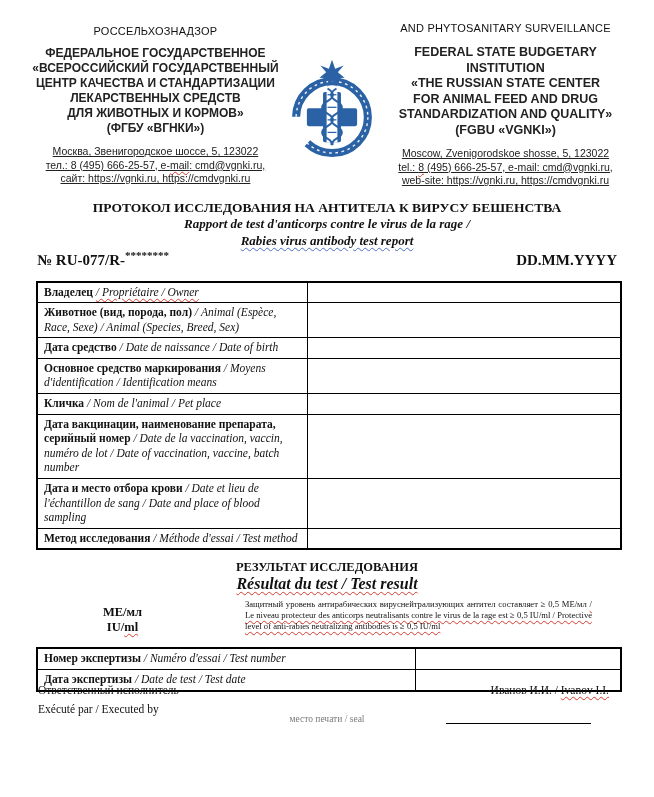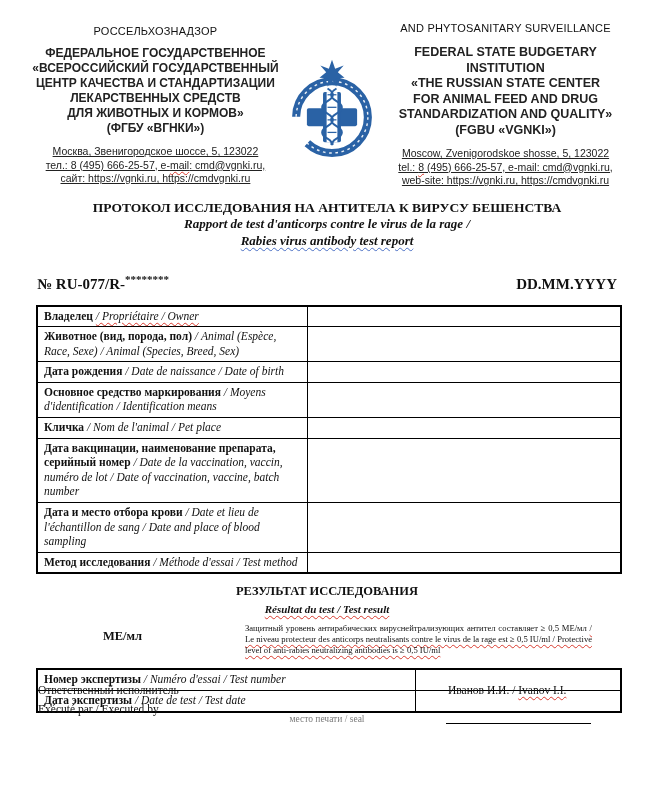--- a/index.html
+++ b/index.html
@@ -21,47 +21,47 @@
   .org { font-weight:bold; font-size:12px; line-height:15px; margin-top:9px; color:#222; }
   .hcol.right .org { font-size:12.5px; line-height:15.5px; margin-top:11px; }
   .contact { font-size:10.5px; line-height:13.5px; margin-top:9px; color:#222;text-decoration:underline; }
   .logo-wrap { width:96px; padding-top:36px; display:flex; justify-content:center; }
   
   .title-block { text-align:center; margin-top:12px; }
   .title-ru { font-size:13.5px; font-weight:bold; }
   .title-fr, .title-en { font-size:13px; font-weight:bold; font-style:italic; line-height:15px; }
   .title-en { display:inline-block; }
   
-  .num-row { display:flex; justify-content:space-between; align-items:baseline; padding:0 37px 0 37px; margin-top:24px; }
+  .num-row { display:flex; justify-content:space-between; align-items:baseline; padding:0 37px 0 37px; margin-top:0; }
   .doc-num { font-size:15px; font-weight:bold; }
   .doc-num sup { font-size:11px; }
   .doc-date { font-size:15px; font-weight:bold; }
   
   table.frm { border-collapse:collapse; margin-left:36px; margin-top:12px; width:586px; }
   table.frm, table.frm td { border:1px solid #000; }
   table.frm { border:2px solid #000; }
   td.lbl { padding:2px 6px 3px 6px; font-size:11.5px; line-height:14.6px; }
   td.val { }
   .lbl b { font-weight:bold;font-family:Liberation Serif, serif; }
   .lbl i { font-style:italic; font-weight:normal; }
   table.main td.lbl { width:270px; }
   table.exp { margin-top:12px; }
   table.exp td.lbl { width:378px; height:21px; }
   
   .result-head { text-align:center; margin-top:10px; }
   .result-h-ru { font-size:12.5px; font-weight:bold; }
-  .result-h-intl { font-size:11px; font-weight:bold; font-style:italic; line-height:15px; display:inline-block; }
+  .result-h-intl { font-size:16px; font-weight:bold; font-style:italic; line-height:15px; display:inline-block; }
   .result-row { display:flex; margin-top:4px; }
   .unit-box { width:245px; text-align:center; padding-top:8px; font-size:12.5px; font-weight:bold; line-height:15px; }
   .note-box { width:377px; font-size:8.6px; line-height:11px; text-align:justify; padding-right:30px; padding-top:2px; }
   
   .footer { position:absolute; left:0; top:682px; width:654px; height:110px; font-size:11.5px; }
   .exec-ru   { position:absolute; left:38px; top:2px; }
   .exec-intl { position:absolute; left:38px; top:21px; }
-  .exec-name { position:absolute; left:448px; top:2px; width:175px; text-align:left; }
+  .exec-name { position:absolute; left:434px; top:2px; width:175px; text-align:right; }
   .seal { position:absolute; left:0; right:0; top:32px; text-align:center; font-size:9.5px; color:#7a7a7a; }
   .sig-line { position:absolute; left:446px; top:41px; width:145px; border-bottom:1px solid #000; height:0; }
 </style>
 </head>
 <body>
 
 <div class="header">
   <div class="hcol left">
     <div class="agency">РОССЕЛЬХОЗНАДЗОР</div>
     <div class="org">
@@ -146,21 +146,21 @@
   <tbody>
       <tr>
     <td class="lbl"><b>Владелец</b> <i class="spell">/ Propriétaire / Owner</i></td>
     <td class="val"></td>
   </tr>
   <tr>
     <td class="lbl"><b>Животное (вид, порода, пол)</b> <i>/ Animal (Espèce, Race, Sexe) / Animal (Species, Breed, Sex)</i></td>
     <td class="val"></td>
   </tr>
   <tr>
-    <td class="lbl"><b>Дата рождения</b> <i>/ Date de naissance / Date of birth</i></td>
+    <td class="lbl"><b>Дата средство</b> <i>/ Date de naissance / Date of birth</i></td>
     <td class="val"></td>
   </tr>
   <tr>
     <td class="lbl"><b>Основное средство маркирования</b> <i>/ Moyens d'identification / Identification means</i></td>
     <td class="val"></td>
   </tr>
   <tr>
     <td class="lbl"><b>Кличка</b> <i>/ Nom de l'animal / Pet place</i></td>
     <td class="val"></td>
   </tr>
@@ -180,20 +180,21 @@
   </table>
 
 <div class="result-head">
   <div class="result-h-ru">РЕЗУЛЬТАТ ИССЛЕДОВАНИЯ</div>
   <span class="result-h-intl spell">Résultat du test / Test result</span>
 </div>
 
 <div class="result-row">
   <div class="unit-box">
     <div>МЕ/мл</div>
+    <div><span>IU/</span><span class="spell">ml</span></div>
   </div>
   <div class="note-box">
     <span>Защитный уровень антирабических вируснейтрализующих антител составляет ≥ 0,5 МЕ/мл </span><span class="spell">/ Le niveau protecteur des anticorps neutralisants contre le virus de la rage est ≥ 0,5 IU/ml / Protective level of anti-rabies neutralizing antibodies is ≥ 0,5 IU/ml</span>
   </div>
 </div>
 
 <table class="frm exp">
   <tbody>
       <tr>
     <td class="lbl"><b>Номер экспертизы</b> <i>/ Numéro d'essai / Test number</i></td>

